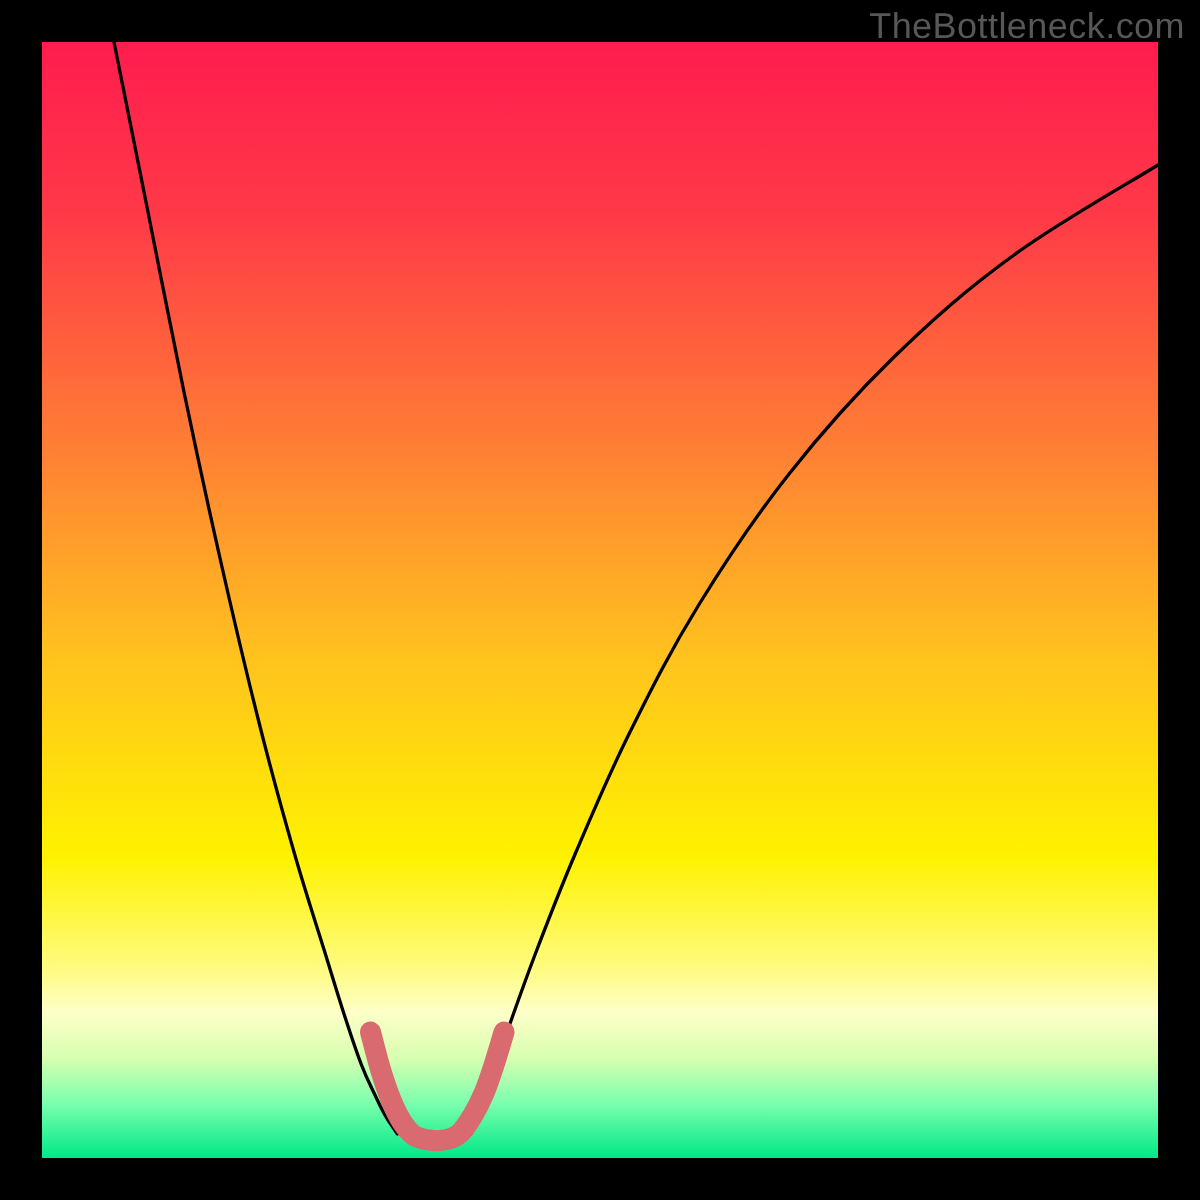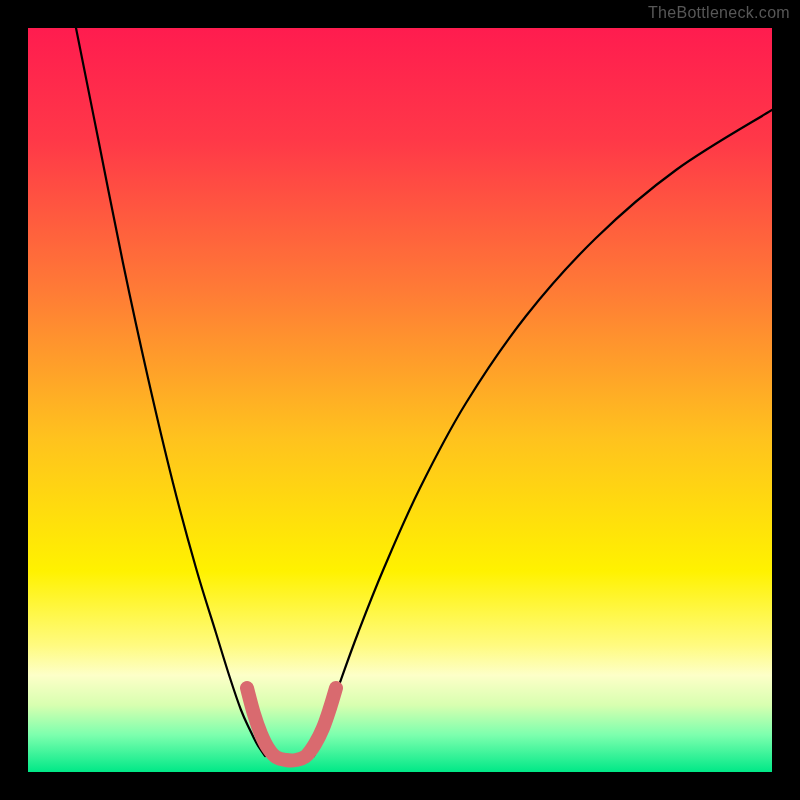--- a/index.html
+++ b/index.html
@@ -16,21 +16,21 @@
     left: 28px;
     top: 28px;
     width: 744px;
     height: 744px;
     overflow: hidden;
   }
   .watermark {
     position: absolute;
     top: 4px;
     right: 10px;
-    font-size: 16px;
+    font-size: 24px;
     font-weight: 500;
     color: #575757;
     letter-spacing: 0.3px;
     z-index: 50;
   }
   svg {
     position: absolute;
     left: 0;
     top: 0;
   }

